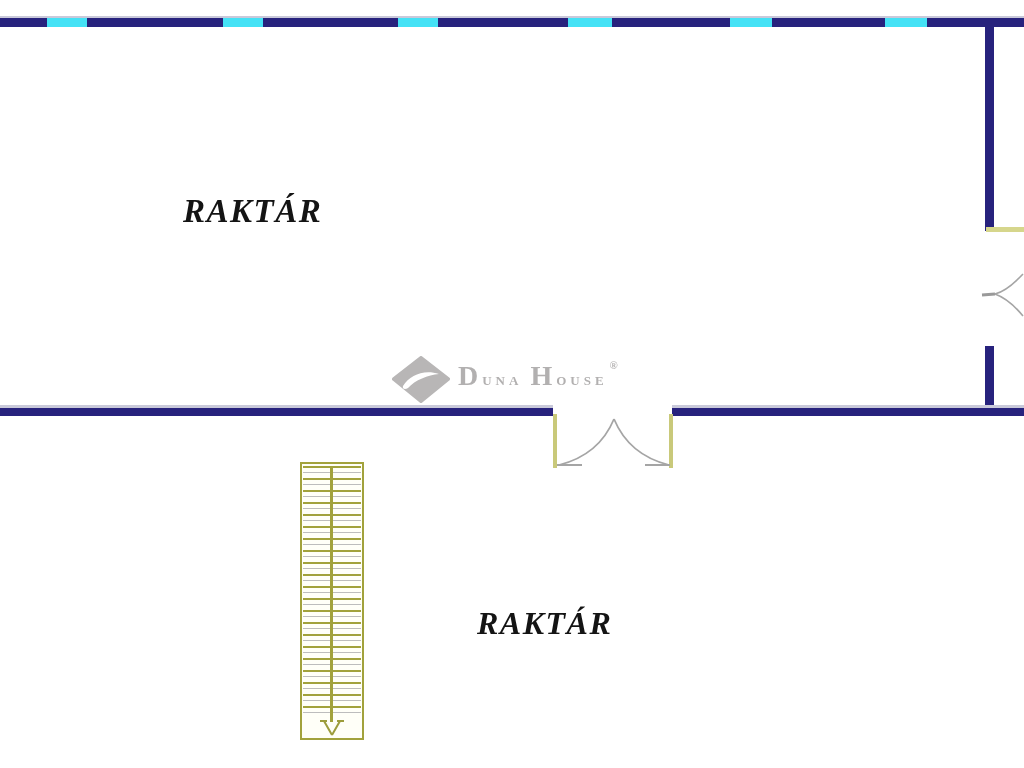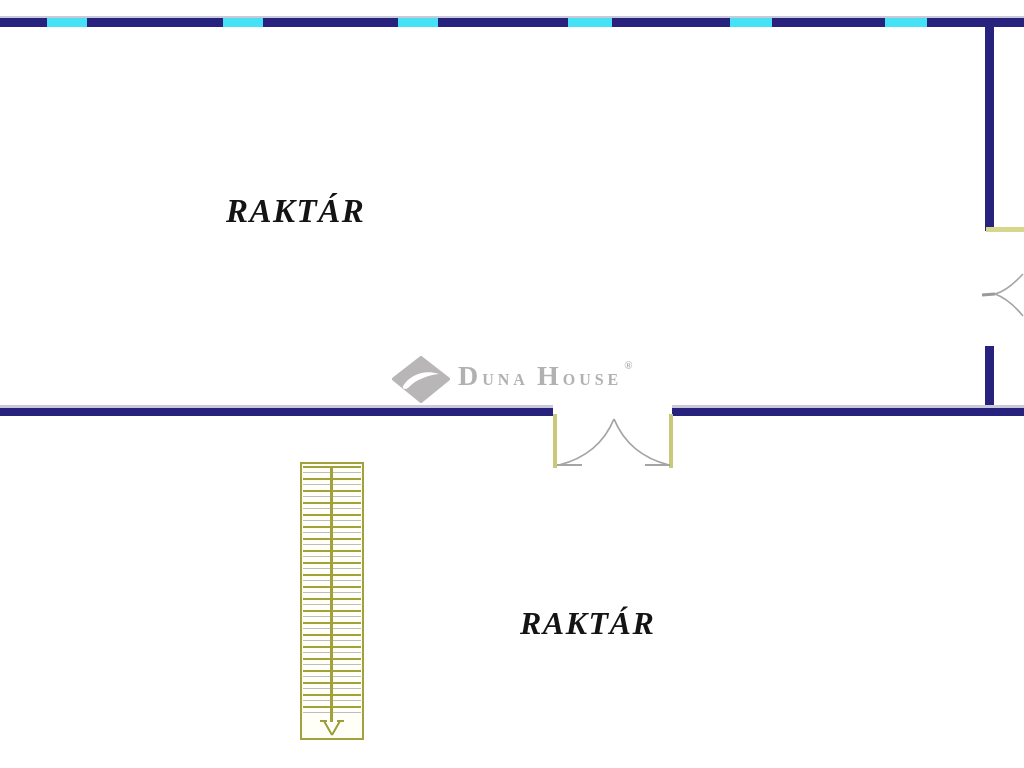--- a/index.html
+++ b/index.html
@@ -12,33 +12,33 @@
   
   .wall{background:#27227d;}
   .edge{background:#c9c9da;}
   .window{background:#45e2f6;}
   .jamb{background:#c9c97a;}
   .jamb-h{background:#d6d68c;}
   .stub{background:#a5a5a5;}
   
   .room-label{
     font-style:italic;font-weight:600;color:#141414;
-    letter-spacing:1.5px;white-space:nowrap;line-height:1;margin-left:43px;
+    letter-spacing:1.5px;white-space:nowrap;line-height:1;
   }
   .room-label.upper{font-size:33px;}
   .room-label.lower{font-size:32px;}
   
   .logo{display:flex;align-items:flex-start;}
   .logo-text{
     display:flex;align-items:baseline;color:#b2b0b0;
     letter-spacing:4px;line-height:1;margin-left:8px;margin-top:6px;
     font-weight:600;white-space:nowrap;
   }
   .logo-big{font-size:28px;}
-  .logo-small{font-size:16px;font-family:Liberation Serif, serif;}
+  .logo-small{font-size:13px;font-family:Liberation Serif, serif;}
   .logo-space{width:8px;}
   .logo-reg{font-size:11px;align-self:flex-start;margin-left:2px;margin-top:-2px;}
   
   .stairs{
     border:2px solid #a2a23c;background:#fffff8;box-sizing:border-box;
   }
   .stair-rungs{
     position:absolute;left:1px;right:1px;top:2px;height:252px;
     background:repeating-linear-gradient(
       to bottom,

